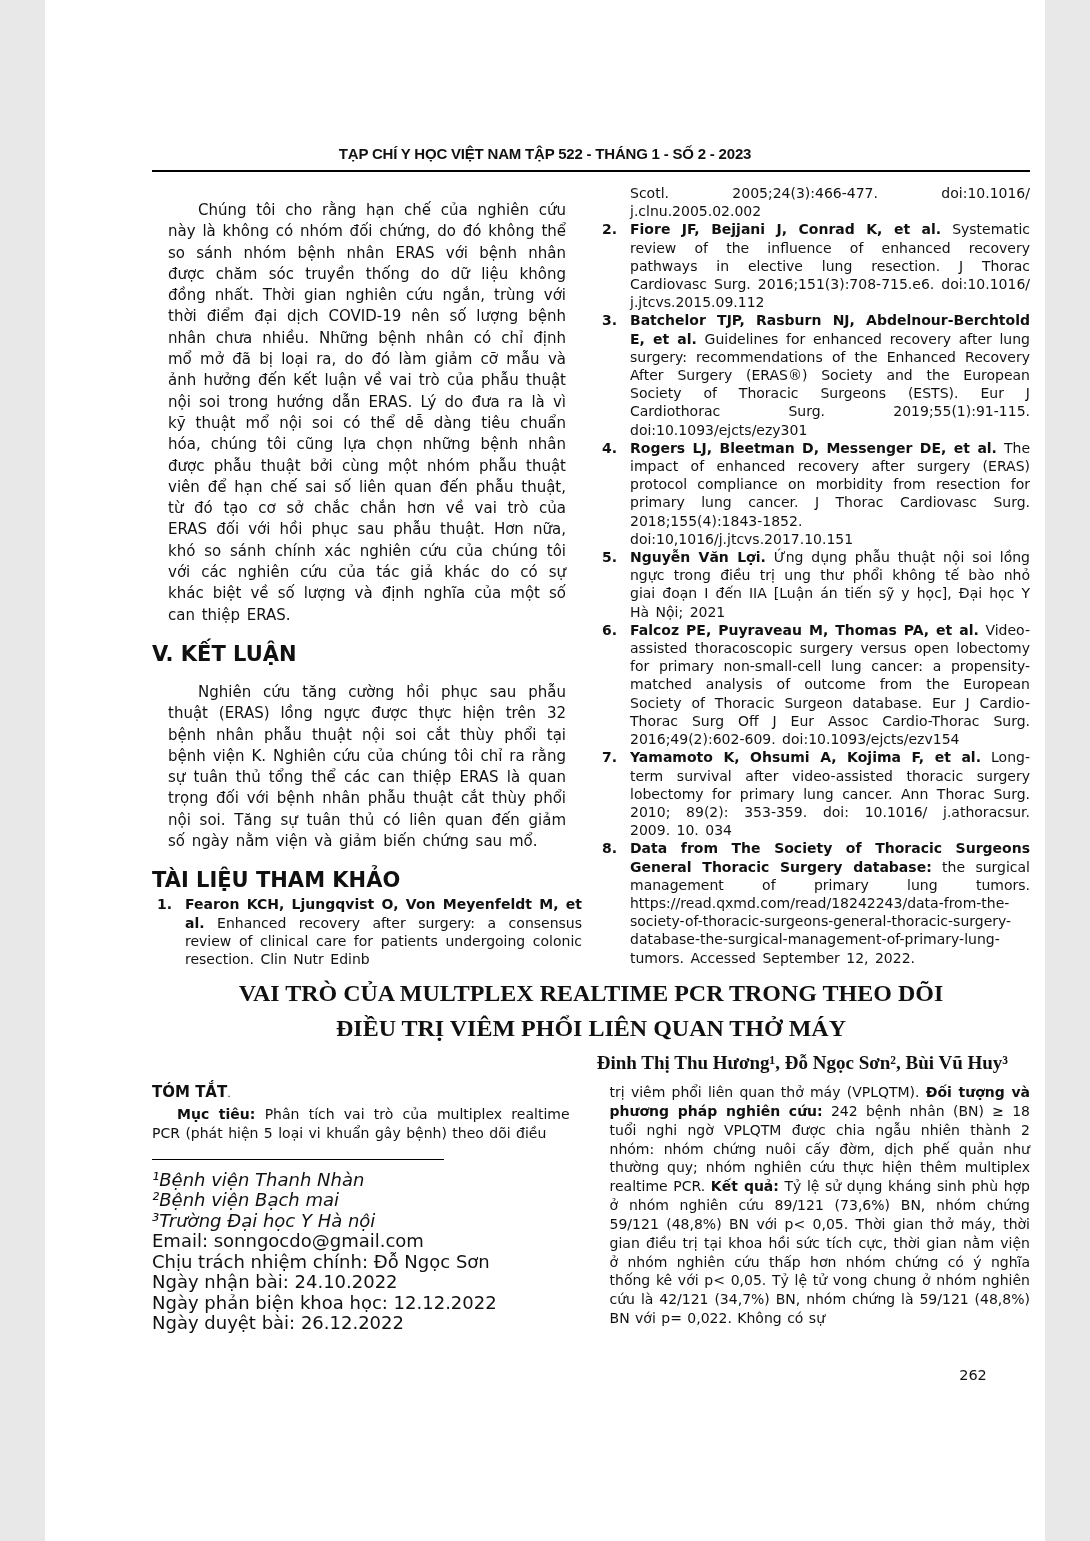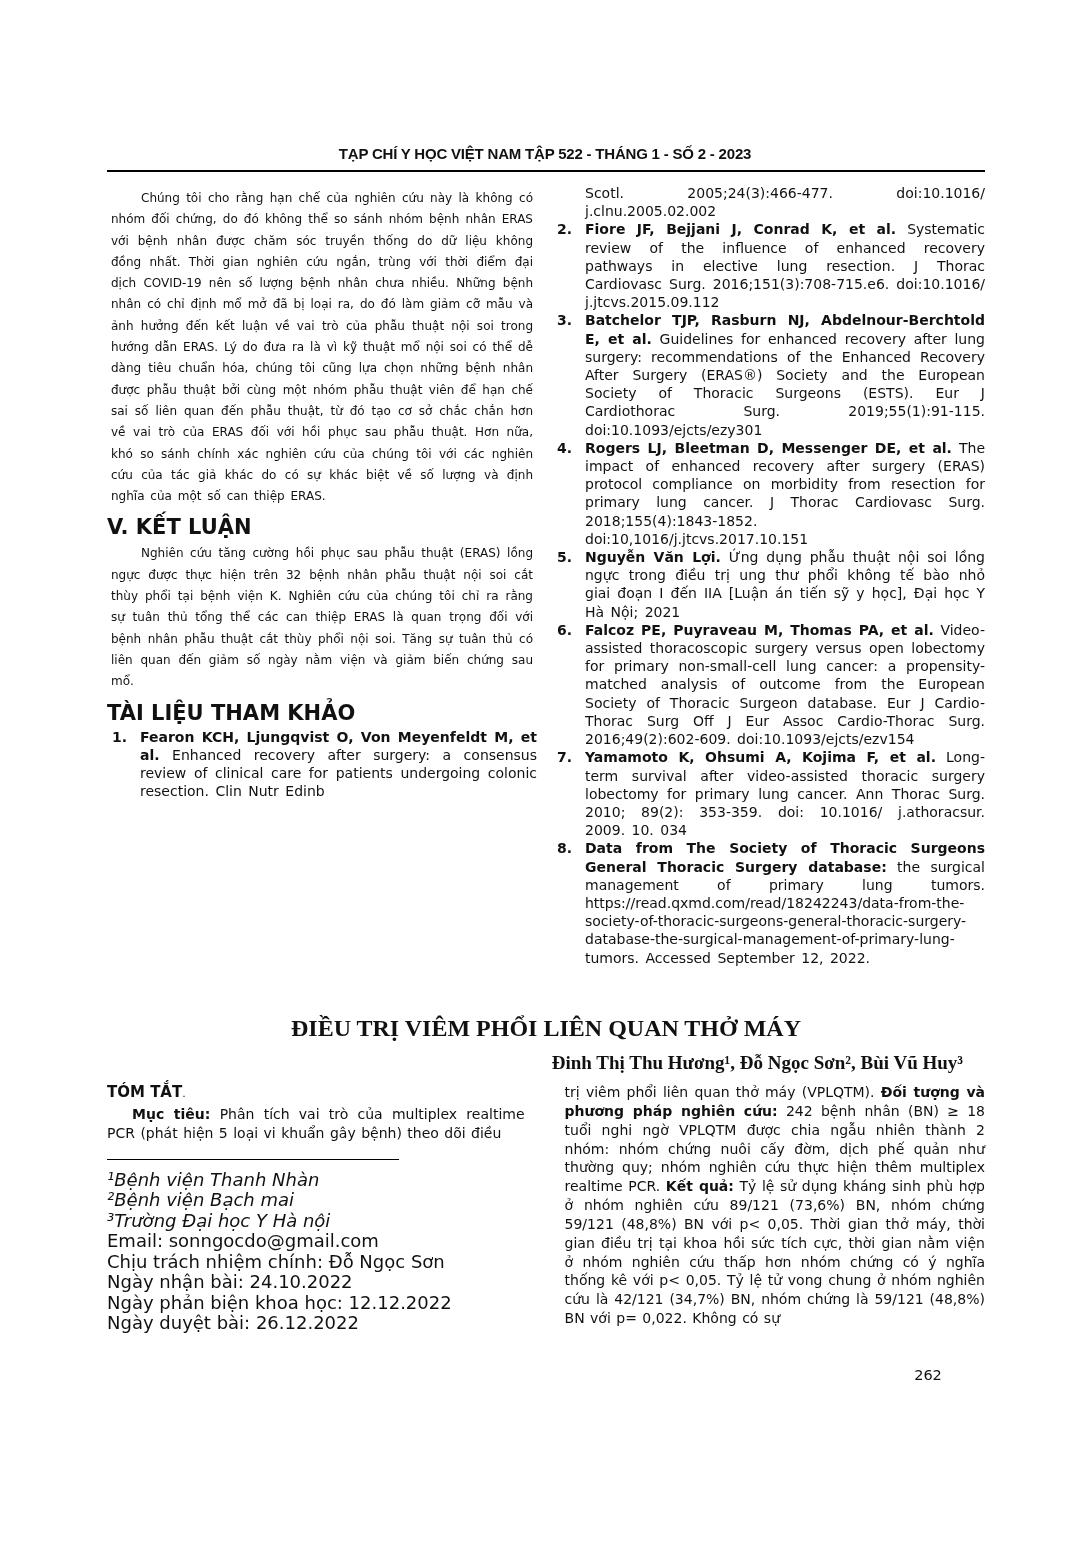--- a/index.html
+++ b/index.html
@@ -1,18 +1,18 @@
 <!DOCTYPE html>
 <html><head>
 <meta charset="utf-8">
 <style>
   html,body { margin:0; padding:0; background:#e8e8e8; }
   .page {
     position: relative;
-    width: 1090px;
+    width: 1000px;
     height: 1541px;
     margin: 0 auto;
     background: #ffffff;
     color: #111111;
     font-family: "DejaVu Sans", sans-serif;
     overflow: hidden;
   }
   .journal-header {
     position: absolute;
     top: 145px; left: 0; width: 100%;
@@ -34,25 +34,25 @@
     width: 878px;
     display: flex;
     gap: 15px;
   }
   .cols .col-l { width: 430px; }
   .cols .col-r { width: 433px; }
   .s1 { top: 184px; }
   .s2 { top: 1083px; gap: 40px; }
 
   .body-text {
-    font-size: 12px;
+    font-size: 15px;
     line-height: 21.3px;
     text-align: justify;
     word-spacing: 2px;
-    margin: 4px;
+    margin: 16px;
   }
   .indent { text-indent: 30px; }
 
   .h2 {
     font-size: 21px;
     font-weight: bold;
     margin: 8px 0 3px 0;
   }
 
   .refs {
@@ -176,21 +176,21 @@
       <div class="ref">
         <span class="num">7.</span><span class="bold">Yamamoto K, Ohsumi A, Kojima F, et al.</span><span> Long-term survival after video-assisted thoracic surgery lobectomy for primary lung cancer. Ann Thorac Surg. 2010; 89(2): 353-359. doi: 10.1016/ j.athoracsur. 2009. 10. 034</span>
       </div>
       <div class="ref">
         <span class="num">8.</span><span class="bold">Data from The Society of Thoracic Surgeons General Thoracic Surgery database:</span><span> the surgical management of primary lung tumors. https://read.qxmd.com/read/18242243/data-from-the-society-of-thoracic-surgeons-general-thoracic-surgery-database-the-surgical-management-of-primary-lung-tumors. Accessed September 12, 2022.</span>
       </div>
     </div>
   </div>
 
   <div class="title-block">
-    <h1 class="article-title"><br><span>ĐIỀU TRỊ VIÊM PHỔI LIÊN QUAN THỞ MÁY</span></h1>
+    <h1 class="article-title"><span>VAI TRÒ CỦA MULTPLEX REALTIME PCR TRONG THEO DÕI</span><br><span>ĐIỀU TRỊ VIÊM PHỔI LIÊN QUAN THỞ MÁY</span></h1>
     <div class="authors">Đinh Thị Thu Hương¹, Đỗ Ngọc Sơn², Bùi Vũ Huy³</div>
   </div>
 
   <div class="cols s2">
     <div class="col-l">
       <div class="abs-heading"><span>TÓM TẮT</span><span class="dot">.</span></div>
       <p class="abstract first-indent"><span class="bold">Mục tiêu:</span><span> Phân tích vai trò của multiplex realtime PCR (phát hiện 5 loại vi khuẩn gây bệnh) theo dõi điều</span></p>
       <div class="fn-rule"></div>
       <div class="footnotes">
         <div class="fn italic">¹Bệnh viện Thanh Nhàn</div>

